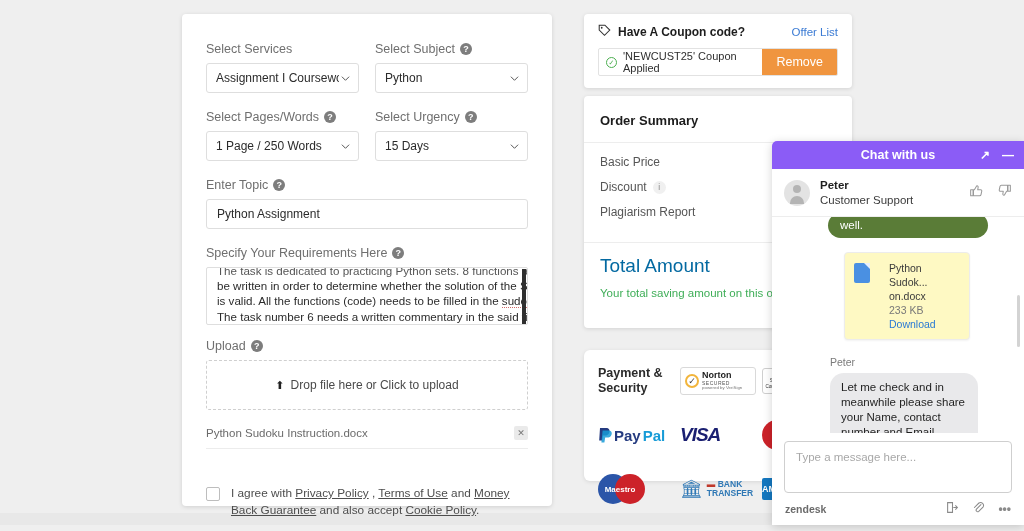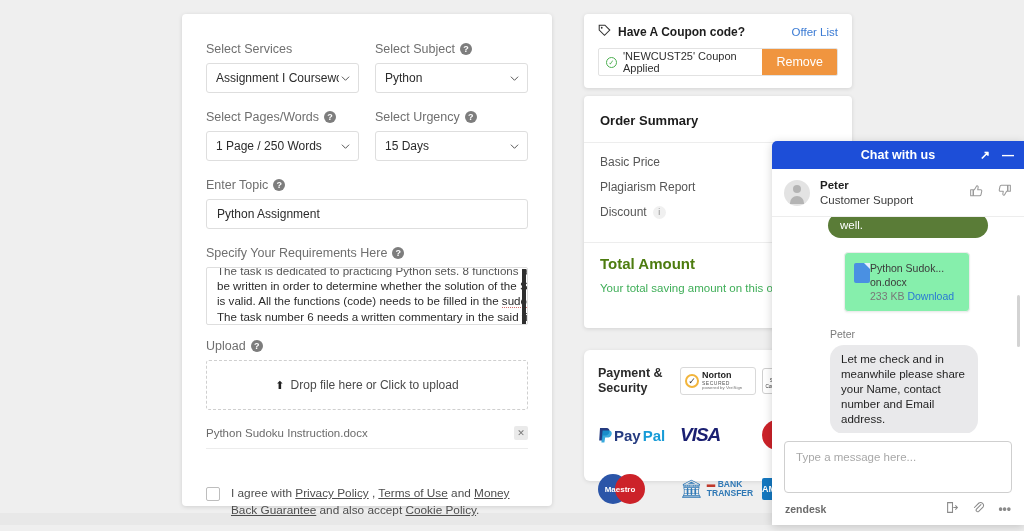--- a/index.html
+++ b/index.html
@@ -98,21 +98,21 @@
   .summary-card {
     position: absolute; left: 584px; top: 96px; width: 268px; height: 232px;
     background:#fff; border-radius:4px; box-shadow:0 1px 4px rgba(0,0,0,.12);
     overflow: hidden;
   }
   .summary-title { font-size: 13px; font-weight: bold; color:#1c1c1c; padding: 17px 16px 14px; border-bottom:1px solid #ededed;}
   .sum-rows { padding: 12px 16px 10px; }
   .sum-row { display:flex; align-items:center; justify-content:space-between; font-size:12px; color:#565656; margin-bottom:11px;}
   .info-i { width:13px; height:13px; border-radius:50%; background:#f0f0f0; color:#8a8a8a; font-size:8.5px; line-height:13px; text-align:center; margin-left:6px;}
   .sum-divider { height:1px; background:#ededed; margin: 2px 0 0; }
-  .total-row { display:flex; justify-content:space-between; padding: 12px 16px 10px; font-size:15px; font-weight:bold; color:#4d7c0f;}
+  .total-row { display:flex; justify-content:space-between; padding: 12px 16px 10px; font-size:19px; font-weight:normal; color:#0369a1;}
   .saving { padding: 0 16px; font-size:11.5px; color:#3fae58; }
   .secure-btn {
     position:absolute; left:0; bottom:0; width:268px; height:33px;
     background:#ef8b33; color:#fff; font-size:13px;
     display:flex; align-items:center; justify-content:center;
   }
 
   
   .pay-card {
     position:absolute; left:584px; top:350px; width:268px; height:131px;
@@ -144,21 +144,21 @@
   .cut { overflow: hidden; }
 
   
   .chat {
     position:absolute; left:772px; top:141px; width:252px; height:384px;
     background:#fff; border-radius:5px 0 0 0;
     box-shadow: 0 2px 10px rgba(0,0,0,.18);
     display:flex; flex-direction:column; overflow:hidden;
   }
   .chat-head {
-    height:28px; background:#1d4ed8; color:#fff;
+    height:28px; background:#8b5cf6; color:#fff;
     display:flex; align-items:center; justify-content:center; position:relative;
     font-size:12.5px; font-weight:bold;
   }
   .chat-head .ctrls { position:absolute; right:10px; display:flex; gap:12px; align-items:center; font-size:12px;}
   .chat-agent {
     height:48px; display:flex; align-items:center; padding: 0 12px; gap:10px;
     border-bottom:1px solid #ededed; background:#fff;
   }
   .avatar { width:26px; height:26px; border-radius:50%; background:#e3e3e3; position:relative; flex:none;}
   .avatar::before { content:""; position:absolute; left:50%; top:5px; transform:translateX(-50%); width:8px; height:8px; border-radius:50%; background:#b4b4b4;}
@@ -167,23 +167,23 @@
   .agent-name { font-size:11.5px; font-weight:bold; color:#1f1f1f;}
   .agent-role { font-size:11.5px; color:#3b3b3b;}
   .rate { display:flex; gap:13px; color:#9a9a9a; }
   .chat-body { flex:1; background:#fff; position:relative; overflow:hidden; padding: 0 12px;}
   .bubble-green {
     background:#5a7c37; color:#fff; border-radius:14px; font-size:11.5px;
     padding:6px 12px 7px; margin: 0 0 0 44px; position:relative; top:-4px;
     max-width: 160px;
   }
   .file-card {
-    margin: 10px 0 0 60px; width:126px; background:#86efac;
+    margin: 10px 0 0 60px; width:126px; background:#fef9c3;
     border:1px solid #ececec; border-radius:4px; padding:8px 9px;
-    display:flex; gap:0; align-items:flex-start;
+    display:flex; gap:19px; align-items:flex-start;
     box-shadow: 0 1px 2px rgba(0,0,0,.05);
   }
   .doc-ico { width:16px; height:20px; background:#4a90e2; border-radius:2px; position:relative; flex:none; margin-top:2px;}
   .doc-ico::after { content:""; position:absolute; right:0; top:0; border-left:6px solid transparent; border-top:6px solid #e8f0fb;}
   .file-meta { font-size:10.5px; color:#3b3b3b; line-height:14px;}
   .file-meta .sz { color:#787878; }
   .file-meta .dl { color:#2a7ad4; }
   .msg-sender { font-size:10.5px; color:#7b7b7b; margin: 16px 0 5px 46px;}
   .bubble-gray {
     background:#e9e9eb; color:#1f1f1f; border-radius:14px; font-size:11.5px;
@@ -340,28 +340,28 @@
   </div>
 
   <div class="summary-card">
     <div class="summary-title">Order Summary</div>
     <div class="sum-rows">
       <div class="sum-row">
         <span>Basic Price</span>
         <span></span>
       </div>
       <div class="sum-row">
-        <span>Plagiarism Report</span>
-        <span></span>
-      </div>
-      <div class="sum-row">
         <span style="display:flex;align-items:center">
           <span>Discount</span>
           <span class="info-i">i</span>
         </span>
+        <span></span>
+      </div>
+      <div class="sum-row">
+        <span>Plagiarism Report</span>
         <span></span>
       </div>
     </div>
     <div class="sum-divider"></div>
     <div class="total-row">
       <span>Total Amount</span>
       <span>US</span>
     </div>
     <div class="saving">Your total saving amount on this order</div>
   </div>

